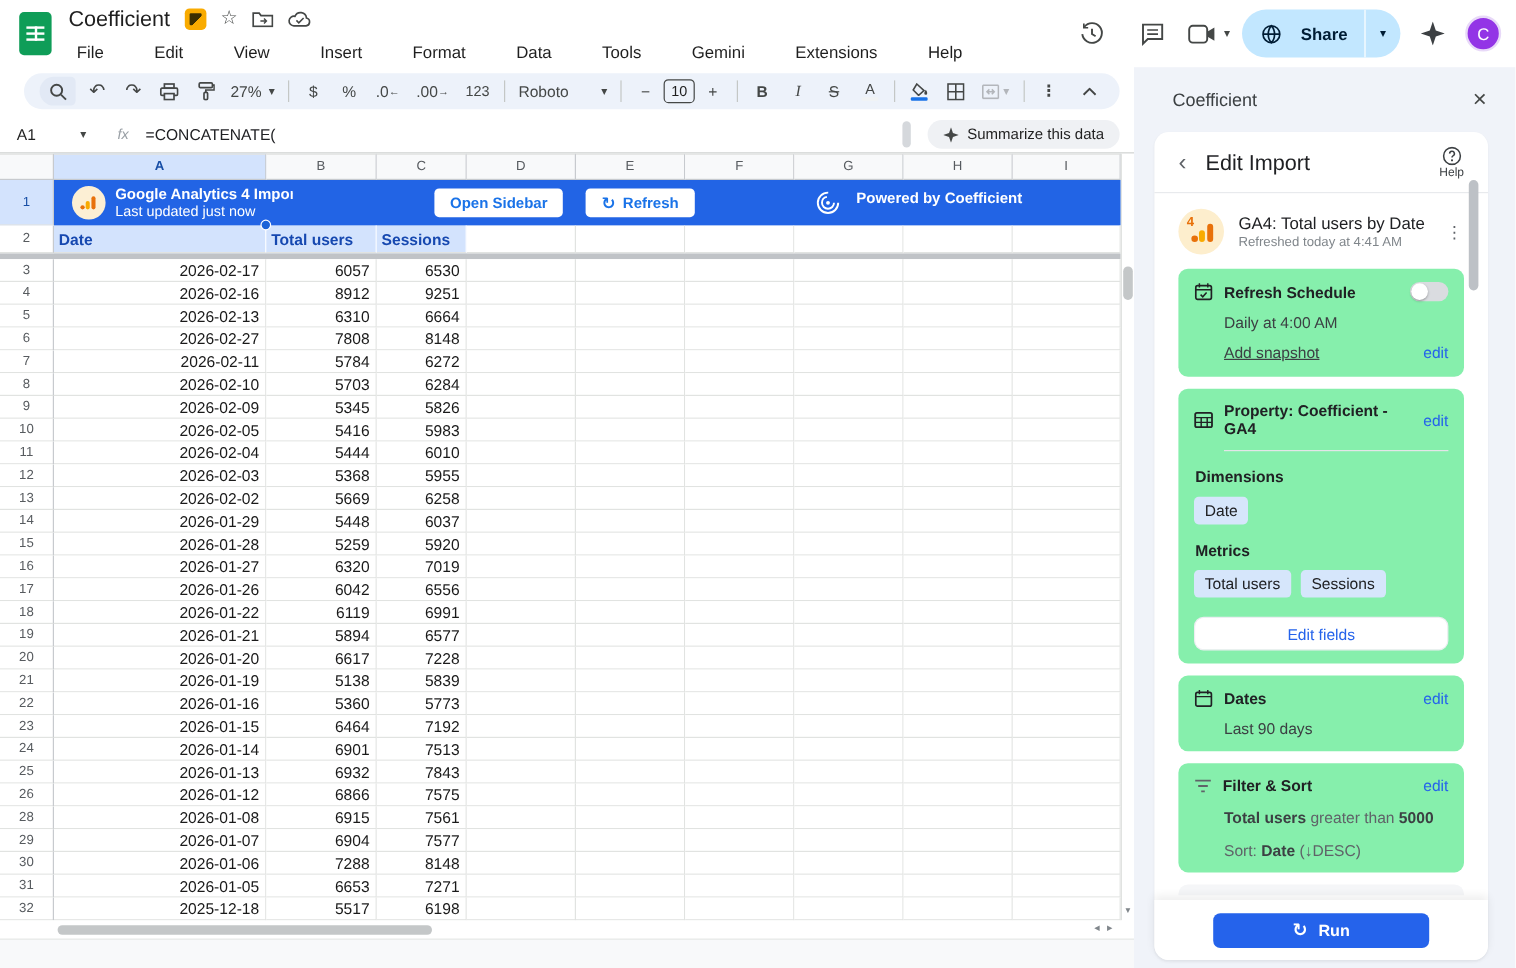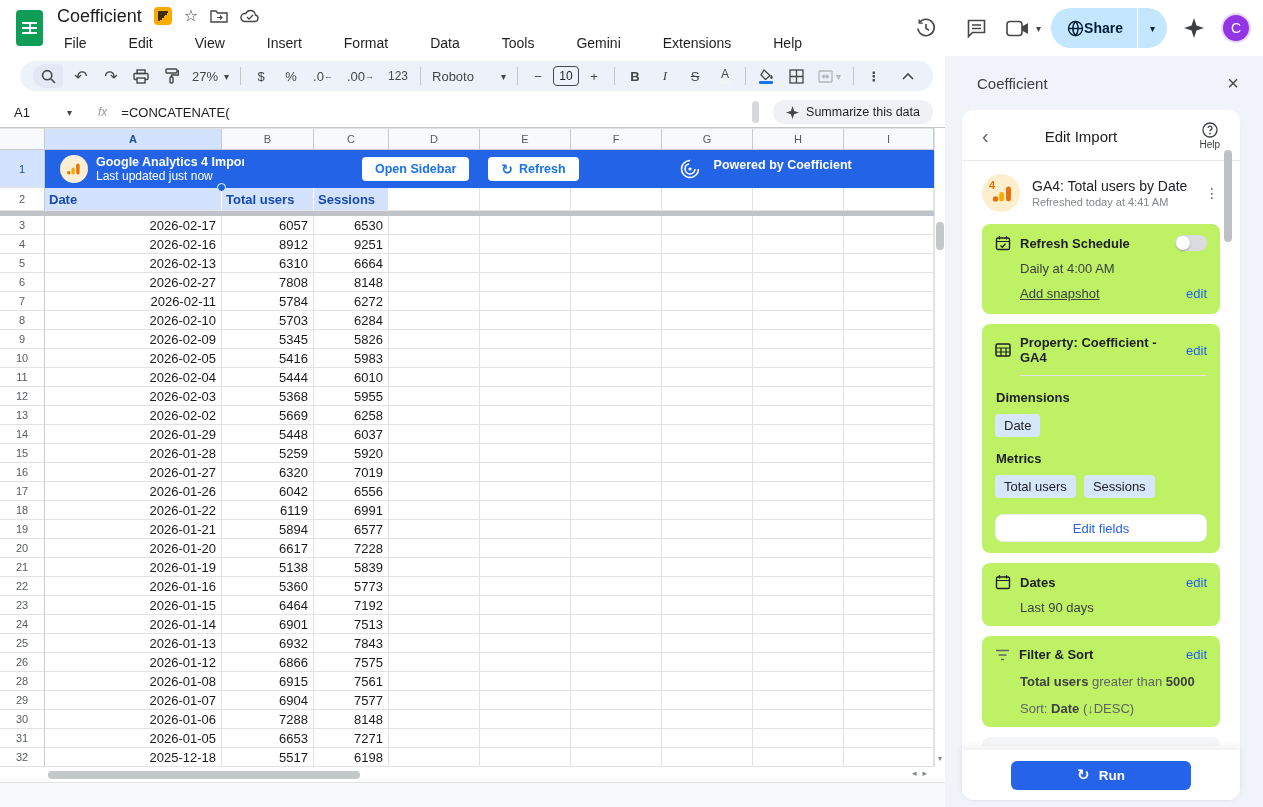--- a/index.html
+++ b/index.html
@@ -25,21 +25,21 @@
     background:linear-gradient(135deg,#3c2f00 60%, #f9ab00 60%); border-radius:1px; }
   .tb-mini { font-size:16px; color:#444746; line-height:1; }
   .menu-row { display:flex; height:24px; align-items:flex-end;gap:28px; }
   .menu-item { font-size:14px; color:#1f1f1f; padding:2px 7px; border-radius:4px; cursor:default; }
   .top-spacer { flex:1; }
   .top-icons { display:flex; align-items:center; gap:10px; }
   .icon-btn { width:40px; height:40px; border-radius:50%; display:flex; align-items:center; justify-content:center; }
   .cam-group { display:flex; align-items:center; }
   .caret { font-size:10px; color:#444746; }
   .share-pill { height:40px; background:#c2e7ff; border-radius:20px; display:flex; align-items:center; overflow:hidden; }
-  .share-main { display:flex; align-items:center; gap:0; padding:0 14px 0 16px; height:100%; }
+  .share-main { display:flex; align-items:center; gap:16px; padding:0 14px 0 16px; height:100%; }
   .share-label { font-size:14px; font-weight:bold; color:#001d35; }
   .share-sep { width:1px; height:40px; background:#fff; }
   .share-caret { padding:0 12px; height:100%; display:flex; align-items:center; }
   .avatar { width:30px; height:30px; border-radius:50%; background:#9334e6; color:#fff; font-size:14px;
     display:flex; align-items:center; justify-content:center; border:2px solid #e8d9f8; }
 
   
   .main { flex:1; display:flex; min-height:0; }
   .sheet-area { width:945px; flex:0 0 auto; display:flex; flex-direction:column; background:#fff; }
 
@@ -119,32 +119,32 @@
   
   .side-panel { flex:1; background:#f0f3f9; display:flex; flex-direction:column; min-width:0; }
   .sp-header { height:54px; display:flex; align-items:center; padding:0 24px 0 32px; }
   .sp-title { font-size:15px; color:#3c4043; flex:1; }
   .sp-close { font-size:20px; color:#444746; line-height:1; }
   .panel { background:#fff; border-radius:12px; margin:0 23px 7px 17px; flex:1; position:relative;
     display:flex; flex-direction:column; box-shadow:0 1px 2px rgba(0,0,0,.05); min-height:0; }
   .panel-scrollbar { position:absolute; right:8px; top:40px; width:8px; height:92px; background:#bdc1c6; border-radius:4px; z-index:4; }
   .panel-head { display:flex; align-items:center; padding:12px 20px 10px 20px; border-bottom:1px solid #e8eaed; }
   .back-ch { font-size:20px; color:#5f6368; margin-right:16px; }
-  .panel-title { font-size:15px; font-weight:500; color:#202124; flex:1;margin-left:40px; }
+  .panel-title { font-size:18px; font-weight:500; color:#202124; flex:1; }
   .help-block { display:flex; flex-direction:column; align-items:center; gap:1px; }
   .help-label { font-size:10px; color:#3c4043; }
   .panel-body { flex:1; padding:0 20px; overflow:hidden; }
   .import-row { display:flex; align-items:center; padding:13px 0 12px 0; }
   .ga-big { width:38px; height:38px; border-radius:50%; background:#fdeecd; position:relative; flex:0 0 auto; }
   .ga-four { position:absolute; left:7px; top:5px; font-size:11px; font-weight:bold; color:#e8710a; }
   .import-meta { margin-left:12px; flex:1; min-width:0; }
   .import-name { font-size:14px; color:#202124; white-space:nowrap; }
   .import-sub { font-size:11px; color:#80868b; margin-top:2px; }
   .dots { color:#5f6368; font-size:14px; letter-spacing:0; line-height:0.6; text-align:center; width:16px; }
-  .card { background:#bef264; border-radius:8px; padding:11px 13px; margin-bottom:10px; }
+  .card { background:#86efac; border-radius:8px; padding:11px 13px; margin-bottom:10px; }
   .card-title-row { display:flex; align-items:center; gap:9px; }
   .card-title { font-size:13px; font-weight:bold; color:#202124; flex:1; }
   .edit-link { font-size:13px; color:#2563eb; }
   .toggle { width:32px; height:16px; border-radius:8px; background:#dadce0; position:relative; }
   .toggle .knob { position:absolute; left:1px; top:1px; width:14px; height:14px; border-radius:50%; background:#fff;
     box-shadow:0 1px 2px rgba(0,0,0,.3); }
   .card-line { font-size:13px; color:#3c4043; margin:10px 0 0 25px; }
   .card1-foot { display:flex; align-items:center; margin:10px 0 2px 25px; }
   .snap-link { font-size:13px; color:#3c4043; text-decoration:underline; flex:1; }
   .card-hr { border:none; border-top:1px solid #e3e5e8; margin:10px 0 0 25px; }

